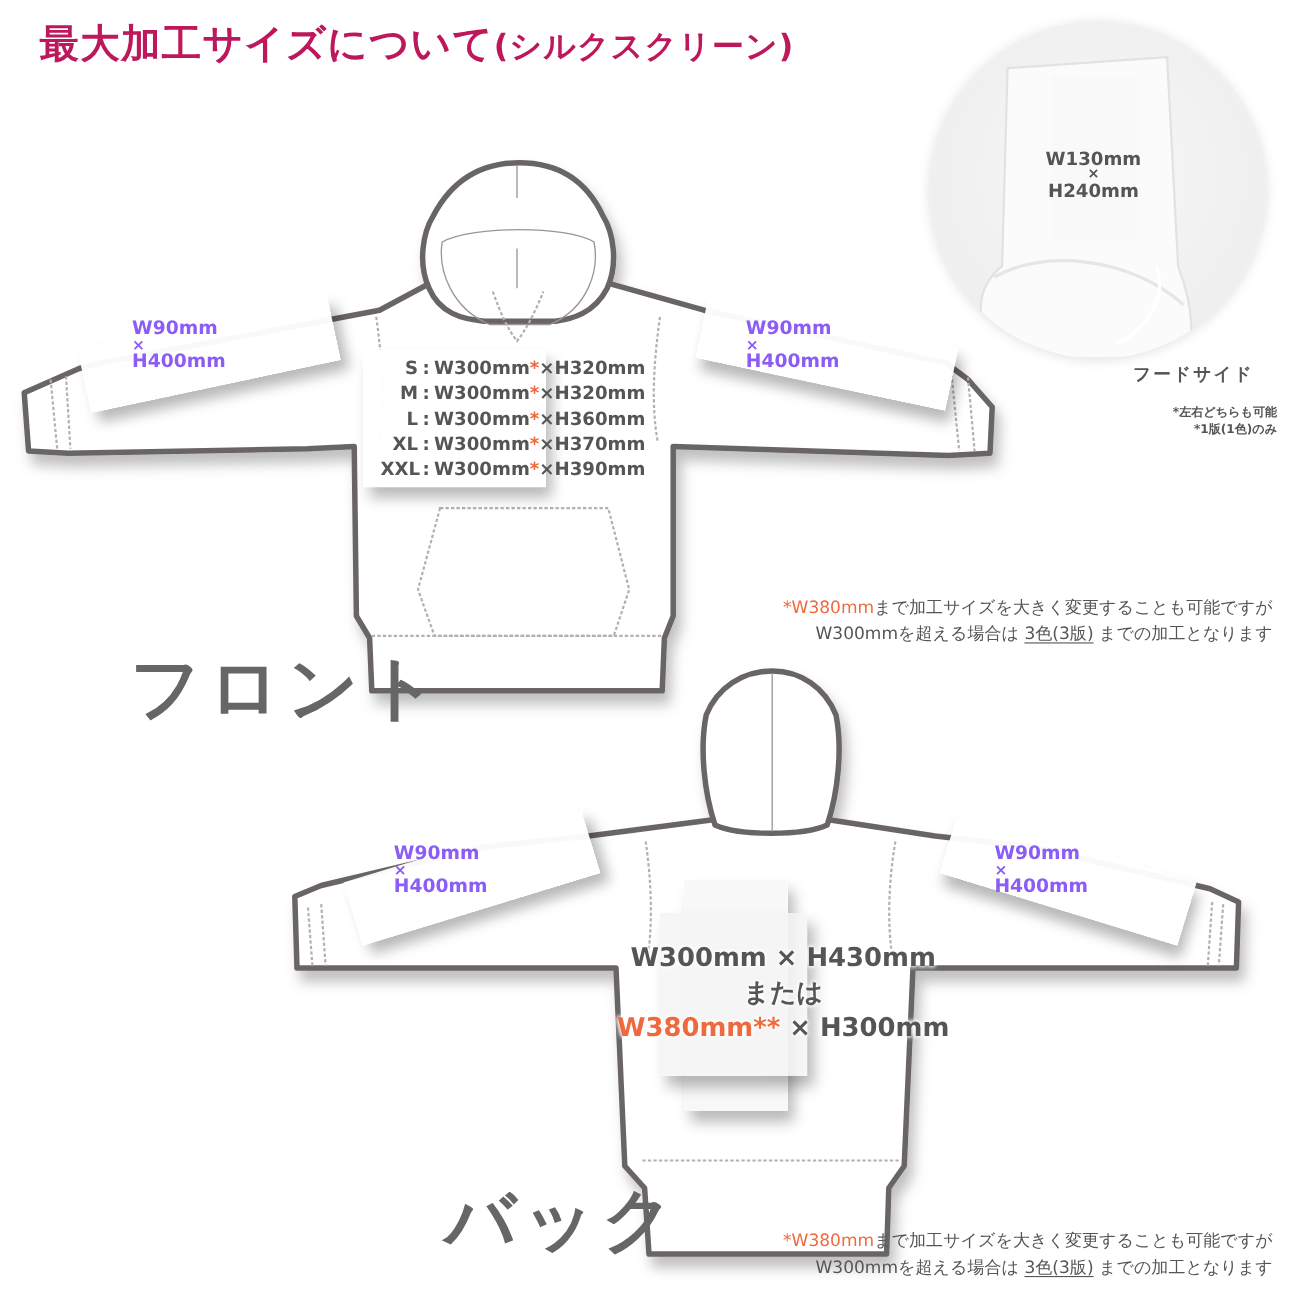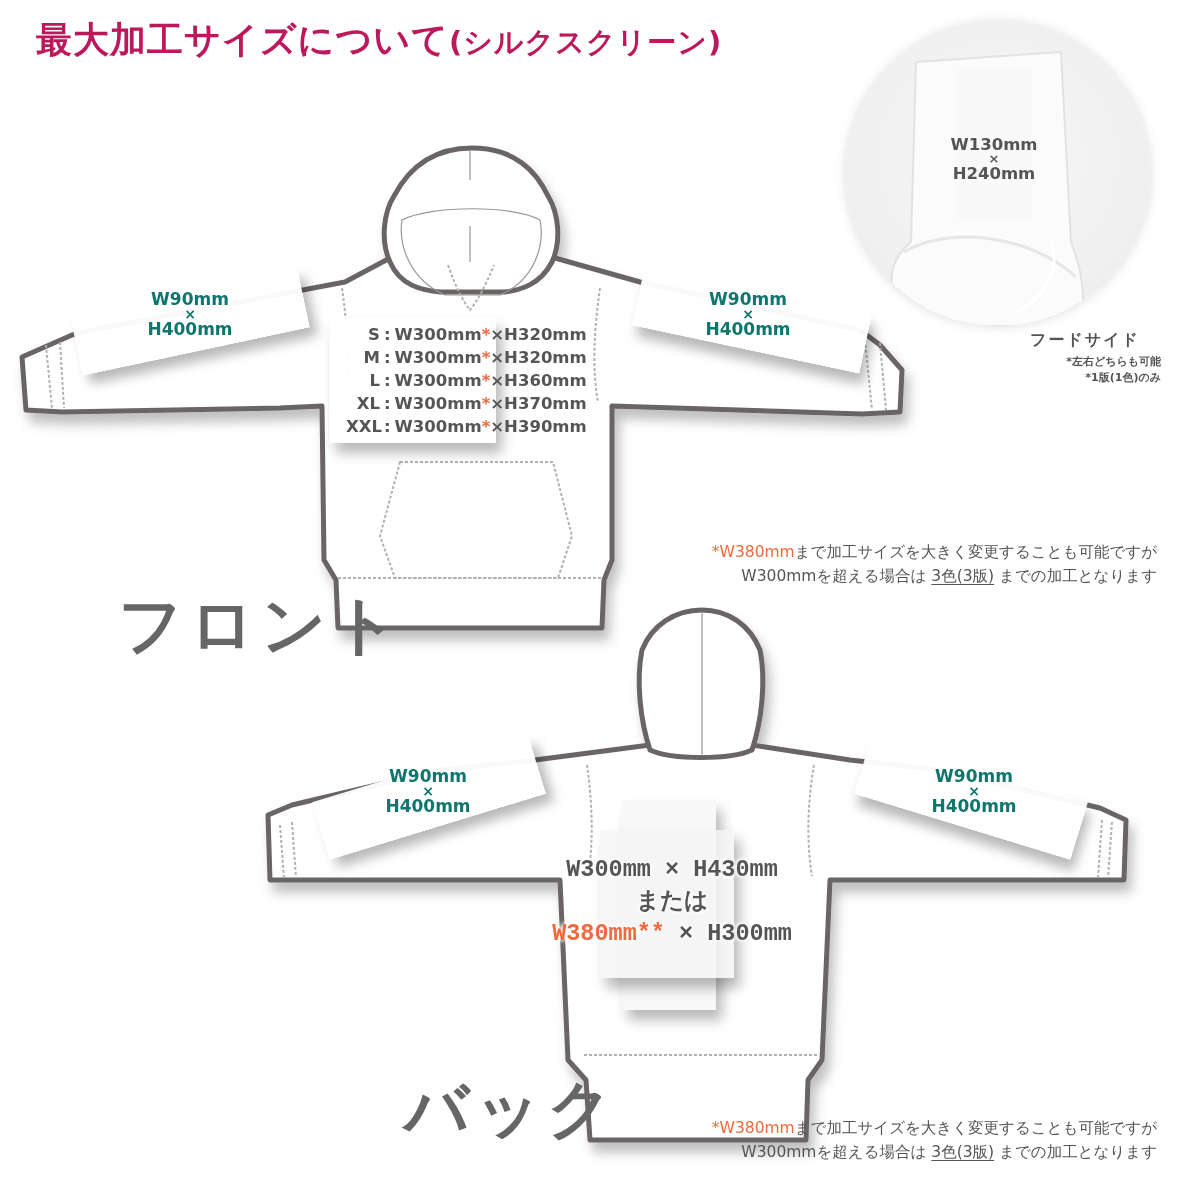--- a/index.html
+++ b/index.html
@@ -6,21 +6,21 @@
   body { width:1181px; height:1181px; position:relative; overflow:hidden;
          font-family:"DejaVu Sans", "Liberation Sans", sans-serif; color:#5a5a5a; }
   .abs { position:absolute; }
   #title { left:36px; top:16px; font-size:36px; font-weight:bold; color:#be185d; letter-spacing:1px; white-space:nowrap; }
   #title .sub { font-size:29px; }
   svg.art { position:absolute; left:0; top:0; width:1181px; height:1181px; }
   .outline { fill:#fff; stroke:#6b6565; stroke-width:5; stroke-linejoin:round; }
   .thin { fill:none; stroke:#b5b0b0; stroke-width:2; stroke-dasharray:3 2; }
   .hair { fill:none; stroke:#9b9595; stroke-width:1.2; }
   .panel { background:rgba(255,255,255,0.96); box-shadow:6px 10px 12px rgba(0,0,0,0.28); }
-  .sleeve-label { font-size:17px; font-weight:600; text-align:center; line-height:18px; color:#0f766e; }
+  .sleeve-label { font-size:17px; font-weight:600; text-align:left; line-height:18px; color:#8b5cf6; }
   .sleeve-label .x { font-size:14px; line-height:12px; display:block; }
   .size-table { font-size:16.5px; line-height:23px; color:#555; font-weight:600; }
   .size-row { display:flex; white-space:nowrap; }
   .size-row .sz { width:34px; text-align:right; }
   .size-row .sep { margin:0 4px; }
   .acc { color:#ee6a3e; }
   .big-label { font-size:64px; font-weight:bold; color:#666; letter-spacing:6px; }
   .note { font-size:15.5px; color:#555; text-align:right; line-height:24px; white-space:nowrap; }
   .note u { text-decoration:underline; text-underline-offset:3px;text-align:center; }
   .back-label { font-size:23.5px; font-weight:bold; color:#555; text-align:center; line-height:32px; white-space:nowrap;
@@ -93,21 +93,21 @@
     <path d="M205,220 C215,245 200,275 170,290" fill="none" stroke="#fff" stroke-width="3"></path>
   </svg>
   <div class="abs panel" style="left:110px;top:47px;width:76px;height:150px;box-shadow:none;background:#f9f9f9;"></div>
   <div class="abs hood-label" style="left:85px;top:114px;width:126px;">
     <div>W130mm</div>
     <div style="font-size:13px;line-height:12px;">×</div>
     <div>H240mm</div>
   </div>
 </div>
 <div class="abs hood-caption" style="left:1030px;top:330px;">フードサイド</div>
-<div class="abs hood-notes" style="right:20px;top:354px;">
+<div class="abs hood-notes" style="right:20px;top:367px;">
   <div>*左右どちらも可能</div>
   <div>*1版(1色)のみ</div>
 </div>
 
 <div class="abs panel" style="left:74px;top:292px;width:232px;height:60px;transform:rotate(-12deg);transform-origin:center;"></div>
 <div class="abs sleeve-label" style="left:120px;top:290px;width:140px;">
   <div>W90mm</div>
   <span class="x">×</span>
   <div>H400mm</div>
 </div>
@@ -179,21 +179,21 @@
 
 <div class="abs panel" style="left:858px;top:768px;width:226px;height:60px;transform:rotate(17deg);transform-origin:center;"></div>
 <div class="abs sleeve-label" style="left:904px;top:767px;width:140px;">
   <div>W90mm</div>
   <span class="x">×</span>
   <div>H400mm</div>
 </div>
 
 <div class="abs panel" style="left:622px;top:800px;width:94px;height:210px;background:rgba(248,248,248,0.96);"></div>
 <div class="abs panel" style="left:600px;top:830px;width:134px;height:148px;background:rgba(245,245,245,0.85);"></div>
-<div class="abs back-label" style="left:512px;top:854px;width:320px;font-family:Liberation Mono, monospace;">
+<div class="abs back-label" style="left:552px;top:854px;width:320px;">
   <div>W300mm × H430mm</div>
   <div>または</div>
   <div><span class="acc">W380mm**</span><span> × H300mm</span></div>
 </div>
 
 <div class="abs big-label" style="left:404px;top:1066px;">バック</div>
 
 <div class="abs note" style="right:24px;top:1116px;">
   <div><span class="acc">*W380mm</span><span>まで加工サイズを大きく変更することも可能ですが</span></div>
   <div><span>W300mmを超える場合は </span><u>3色(3版)</u><span> までの加工となります</span></div>

